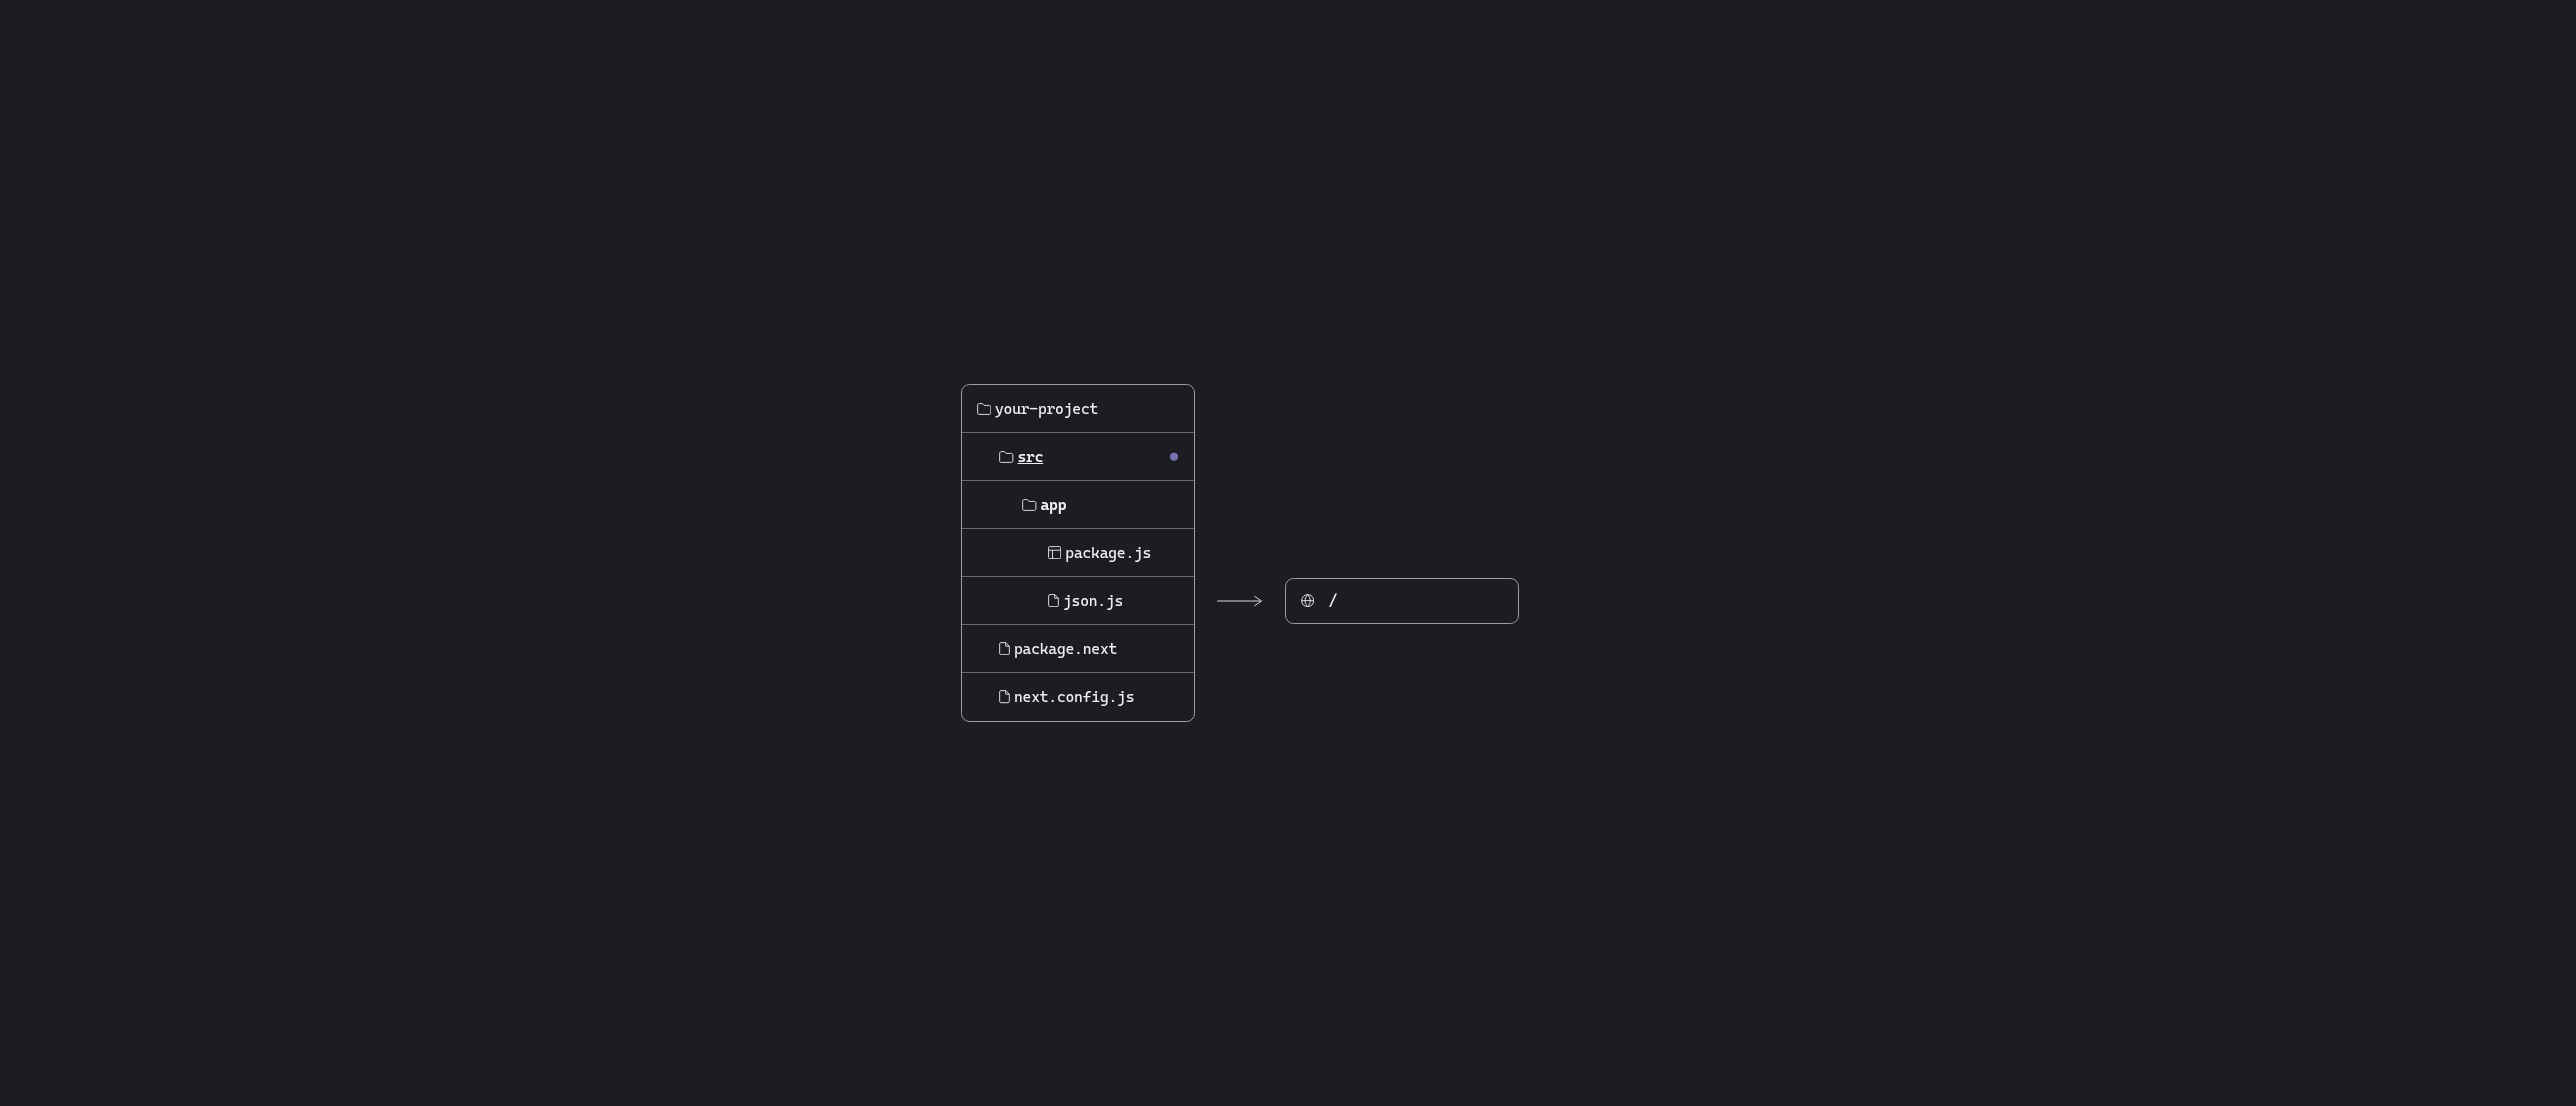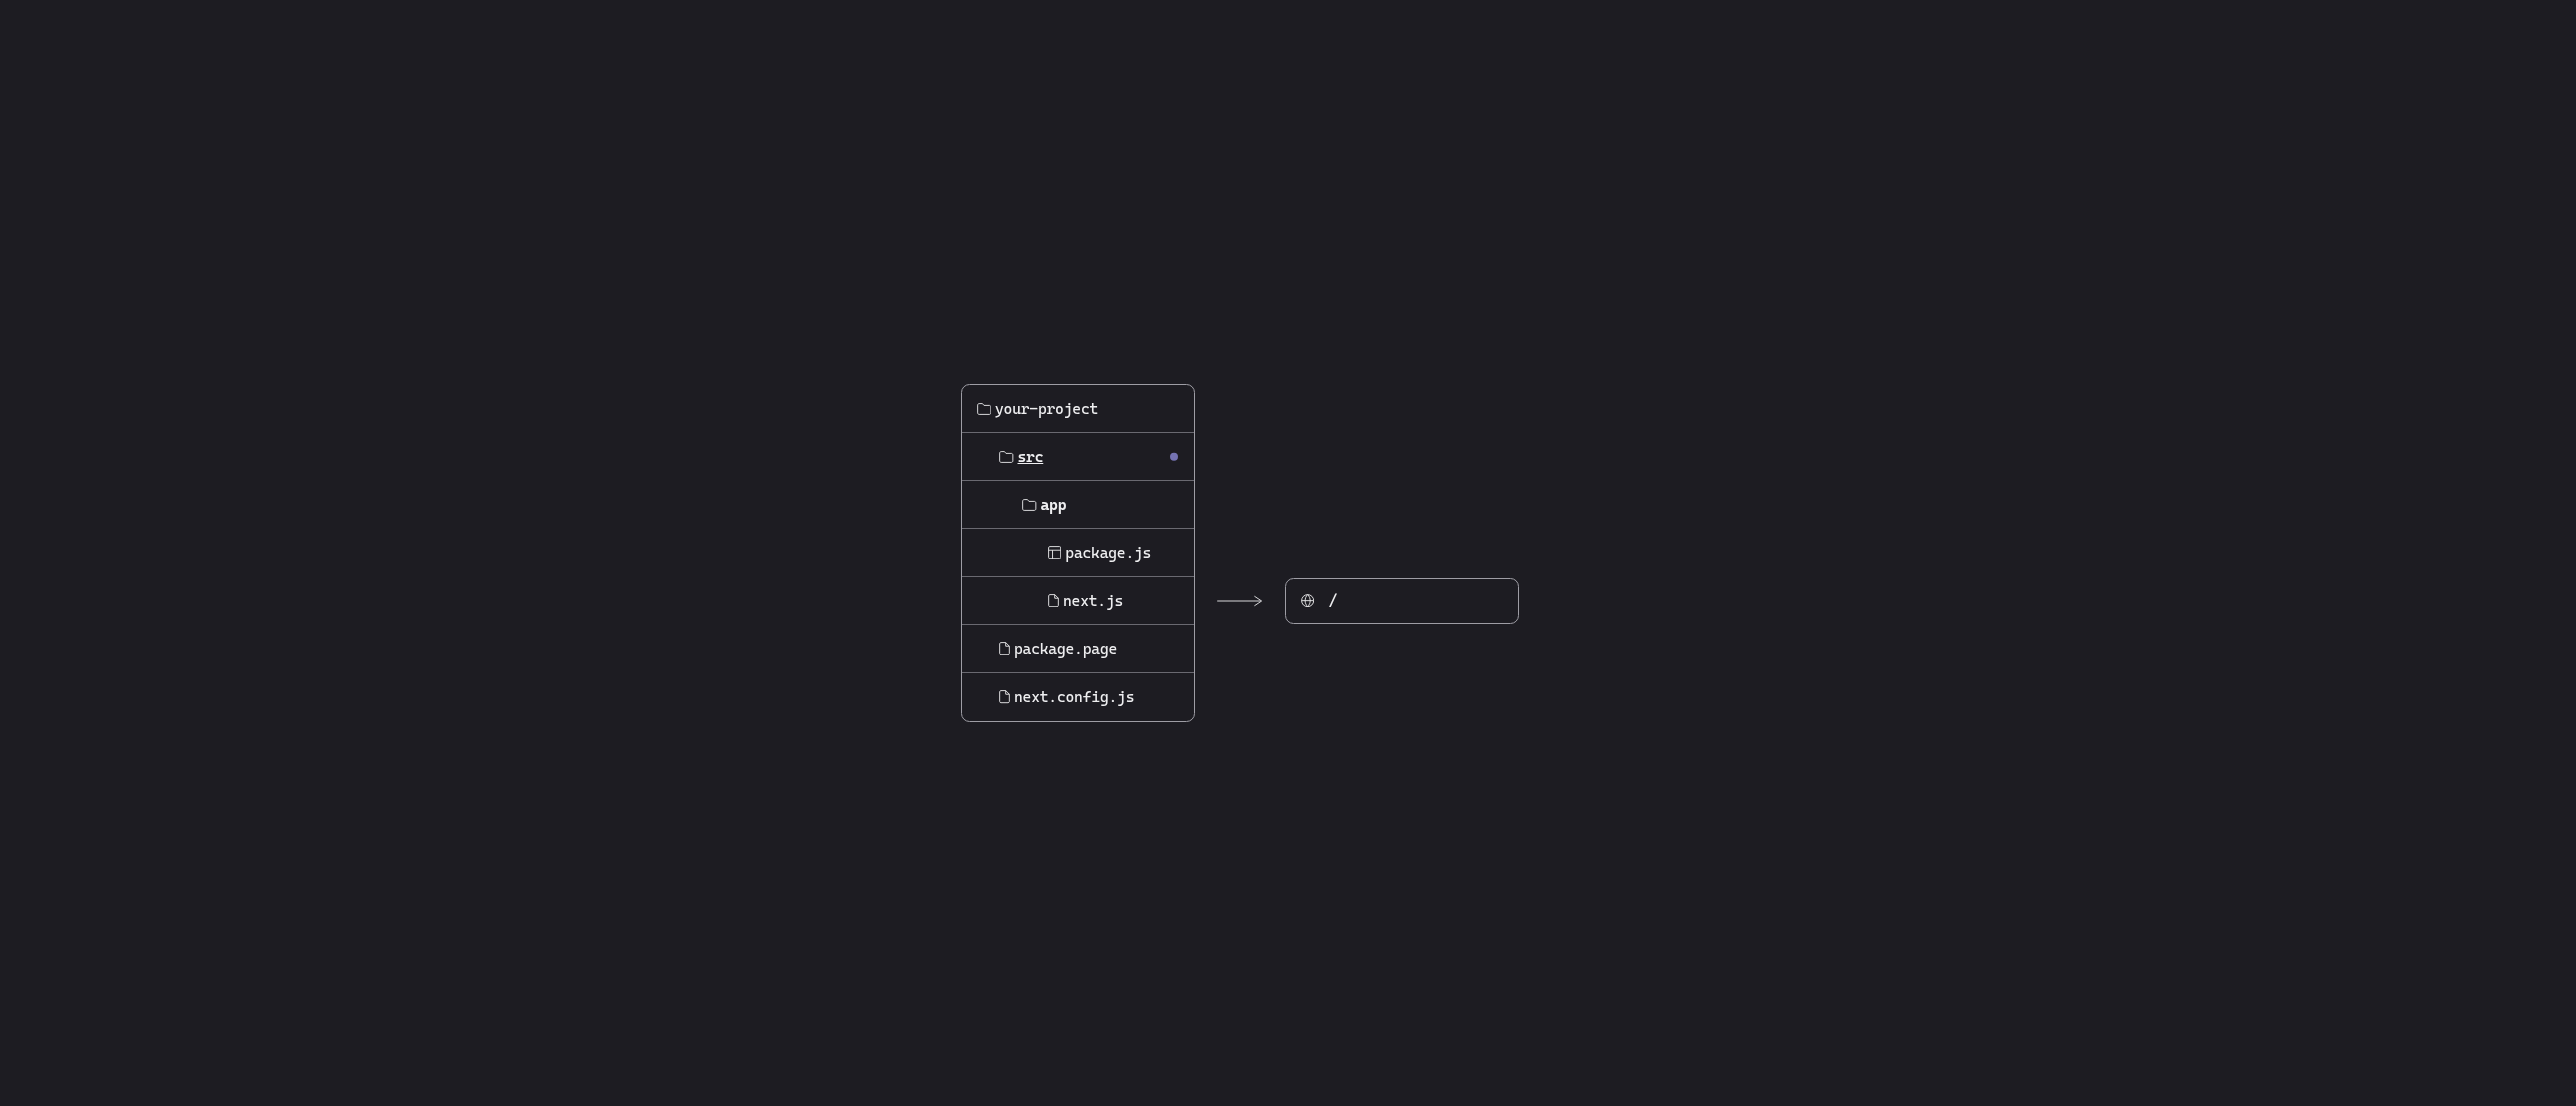--- a/index.html
+++ b/index.html
@@ -151,31 +151,31 @@
       <span class="label">package.js</span>
     </div>
 
     <div class="tree-row indent-3">
       <span class="icon">
         <svg width="11" height="13.3" viewBox="0 0 18 22" fill="none" stroke="#eeeef0" stroke-width="1.5">
           <path d="M3 1 L11 1 L17 7 L17 19 C17 20.1 16.1 21 15 21 L3 21 C1.9 21 1 20.1 1 19 L1 3 C1 1.9 1.9 1 3 1 Z"></path>
           <path d="M11 1 L11 7 L17 7"></path>
         </svg>
       </span>
-      <span class="label">next.js</span>
+      <span class="label">json.js</span>
     </div>
 
     <div class="tree-row indent-1">
       <span class="icon">
         <svg width="11" height="13.3" viewBox="0 0 18 22" fill="none" stroke="#eeeef0" stroke-width="1.5">
           <path d="M3 1 L11 1 L17 7 L17 19 C17 20.1 16.1 21 15 21 L3 21 C1.9 21 1 20.1 1 19 L1 3 C1 1.9 1.9 1 3 1 Z"></path>
           <path d="M11 1 L11 7 L17 7"></path>
         </svg>
       </span>
-      <span class="label">package.page</span>
+      <span class="label">package.next</span>
     </div>
 
     <div class="tree-row indent-1">
       <span class="icon">
         <svg width="11" height="13.3" viewBox="0 0 18 22" fill="none" stroke="#eeeef0" stroke-width="1.5">
           <path d="M3 1 L11 1 L17 7 L17 19 C17 20.1 16.1 21 15 21 L3 21 C1.9 21 1 20.1 1 19 L1 3 C1 1.9 1.9 1 3 1 Z"></path>
           <path d="M11 1 L11 7 L17 7"></path>
         </svg>
       </span>
       <span class="label">next.config.js</span>

